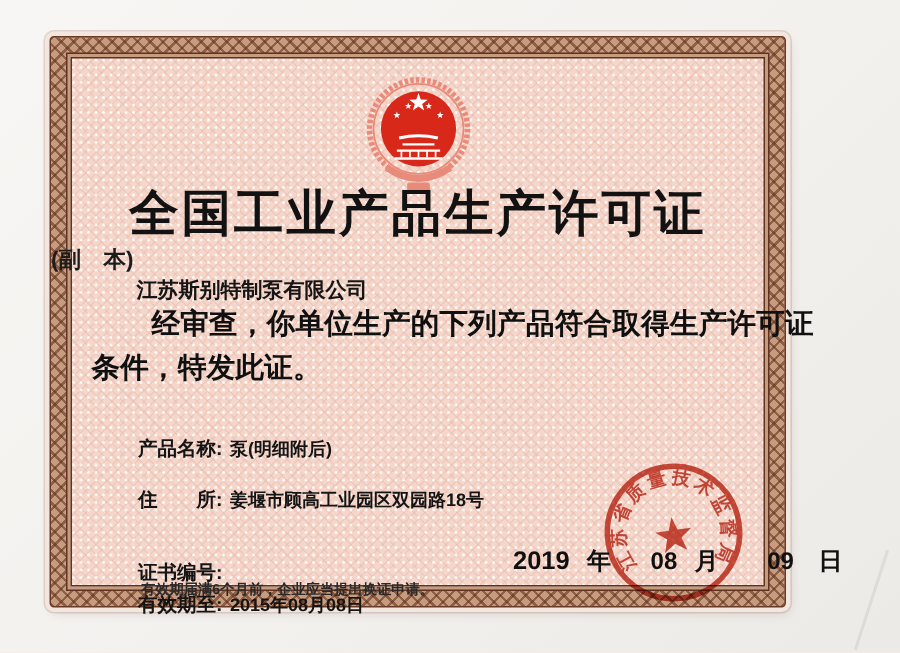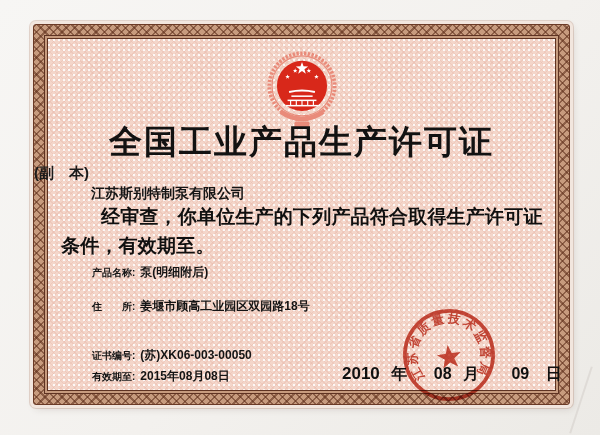--- a/index.html
+++ b/index.html
@@ -9,21 +9,21 @@
     font-family:"Liberation Sans","DejaVu Sans",sans-serif;
     position:relative;
     -webkit-font-smoothing:antialiased;
   }
   .scene{position:absolute;inset:0;}
   .scene::after{ 
     content:"";position:absolute;right:18px;bottom:0;width:2px;height:70px;
     background:rgba(120,110,100,.12);transform:rotate(18deg);
   }
   .certificate{
-    position:absolute;left:33px;top:24px;width:537px;height:381px;
+    position:absolute;left:33px;top:24px;width:491px;height:381px;
     box-sizing:border-box;
     background-color:#c79b7e;
     background-image:
       repeating-linear-gradient(45deg, rgba(94,46,26,.55) 0 1.6px, rgba(0,0,0,0) 1.6px 6px),
       repeating-linear-gradient(135deg, rgba(94,46,26,.55) 0 1.6px, rgba(0,0,0,0) 1.6px 6px);
     border:1px solid #6b3a26;
     border-radius:3px;
     padding:12px;
     box-shadow:0 0 0 3px #f2e6de, 0 0 0 4px rgba(190,150,130,.35), 2px 3px 8px rgba(60,40,30,.18);
   }
@@ -48,21 +48,21 @@
     position:absolute;left:0;right:0;top:139px;
     font-size:15px;font-weight:700;color:#1c1c1c;
   }
   .company{position:absolute;left:57px;top:160px;font-size:14px;font-weight:700;}
   .statement{
     position:absolute;left:27px;top:177px;width:486px;
     font-size:19px;font-weight:800;line-height:29px;text-indent:40px;
     letter-spacing:.2px;color:#101010;
   }
   .field{position:absolute;left:58px;display:flex;align-items:baseline;white-space:nowrap;}
-  .field .lbl{font-size:10px;font-weight:800;color:#141414;}
+  .field .lbl{font-size:13px;font-weight:800;color:#141414;margin-top:26px;}
   .field .val{font-size:12px;font-weight:800;margin-left:5px;color:#141414;}
   .f0{top:239px;} .f1{top:273px;} .f2{top:298px;} .f3{top:322px;} .f4{top:343px;}
   .footnote{position:absolute;left:60px;top:362px;font-size:9.5px;font-weight:700;color:#2a2a2a;}
   .issue-date{position:absolute;left:308px;top:339px;font-size:16px;font-weight:800;white-space:nowrap;color:#101010;}
   .issue-date .y{font-size:17px;}
   .issue-date .u1{margin-left:7px;}
   .issue-date .m{margin-left:22px;}
   .issue-date .u2{margin-left:7px;}
   .issue-date .d{margin-left:28px;}
   .issue-date .u3{margin-left:12px;}
@@ -103,44 +103,44 @@
           <path d="M36,59.5 L64,59.5" stroke="#ffffff" stroke-width="2"></path>
           <path d="M31,65 L69,65" stroke="#ffffff" stroke-width="2"></path>
           <path d="M35,65 V71 M42.5,65 V71 M50,65 V71 M57.5,65 V71 M65,65 V71" stroke="#ffffff" stroke-width="1.5"></path>
           <path d="M29,72 L71,72" stroke="#ffffff" stroke-width="2"></path>
         </g>
       </svg>
 
       <div class="title">全国工业产品生产许可证</div>
       <div class="subtitle">(副　本)</div>
       <div class="company">江苏斯别特制泵有限公司</div>
-      <div class="statement">经审查，你单位生产的下列产品符合取得生产许可证条件，有效期至。</div>
+      <div class="statement">经审查，你单位生产的下列产品符合取得生产许可证条件，特发此证。</div>
 
       <div class="field f0">
         <span class="lbl">产品名称:</span>
         <span class="val">泵(明细附后)</span>
       </div>
       <div class="field f1">
         <span class="lbl">住　　所:</span>
         <span class="val">姜堰市顾高工业园区双园路18号</span>
       </div>
       <div class="field f2">
       </div>
       <div class="field f3">
         <span class="lbl">证书编号:</span>
-        <span class="val">(苏)XK06-003-00050</span>
       </div>
       <div class="field f4">
         <span class="lbl">有效期至:</span>
         <span class="val">2015年08月08日</span>
       </div>
 
+      <div class="footnote">有效期届满6个月前，企业应当提出换证申请。</div>
 
       <div class="issue-date">
-        <span class="y">2010</span>
+        <span class="y">2019</span>
         <span class="u1">年</span>
         <span class="m">08</span>
         <span class="u2">月</span>
         <span class="d">09</span>
         <span class="u3">日</span>
       </div>
 
       <svg class="seal" viewBox="0 0 120 120">
         <circle cx="60" cy="60" r="54" fill="none" stroke="#c43a28" stroke-width="4.5"></circle>
         <use href="#star" transform="translate(60,63) scale(1.55)" fill="#c43a28"></use>

